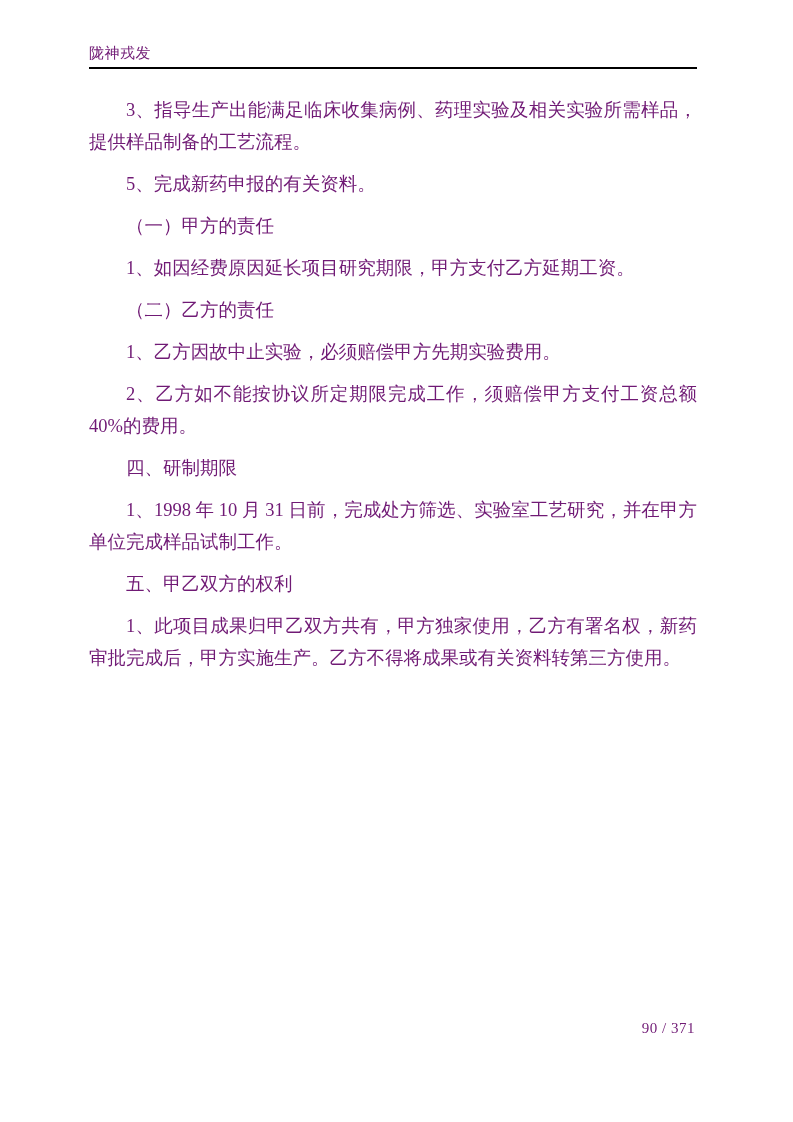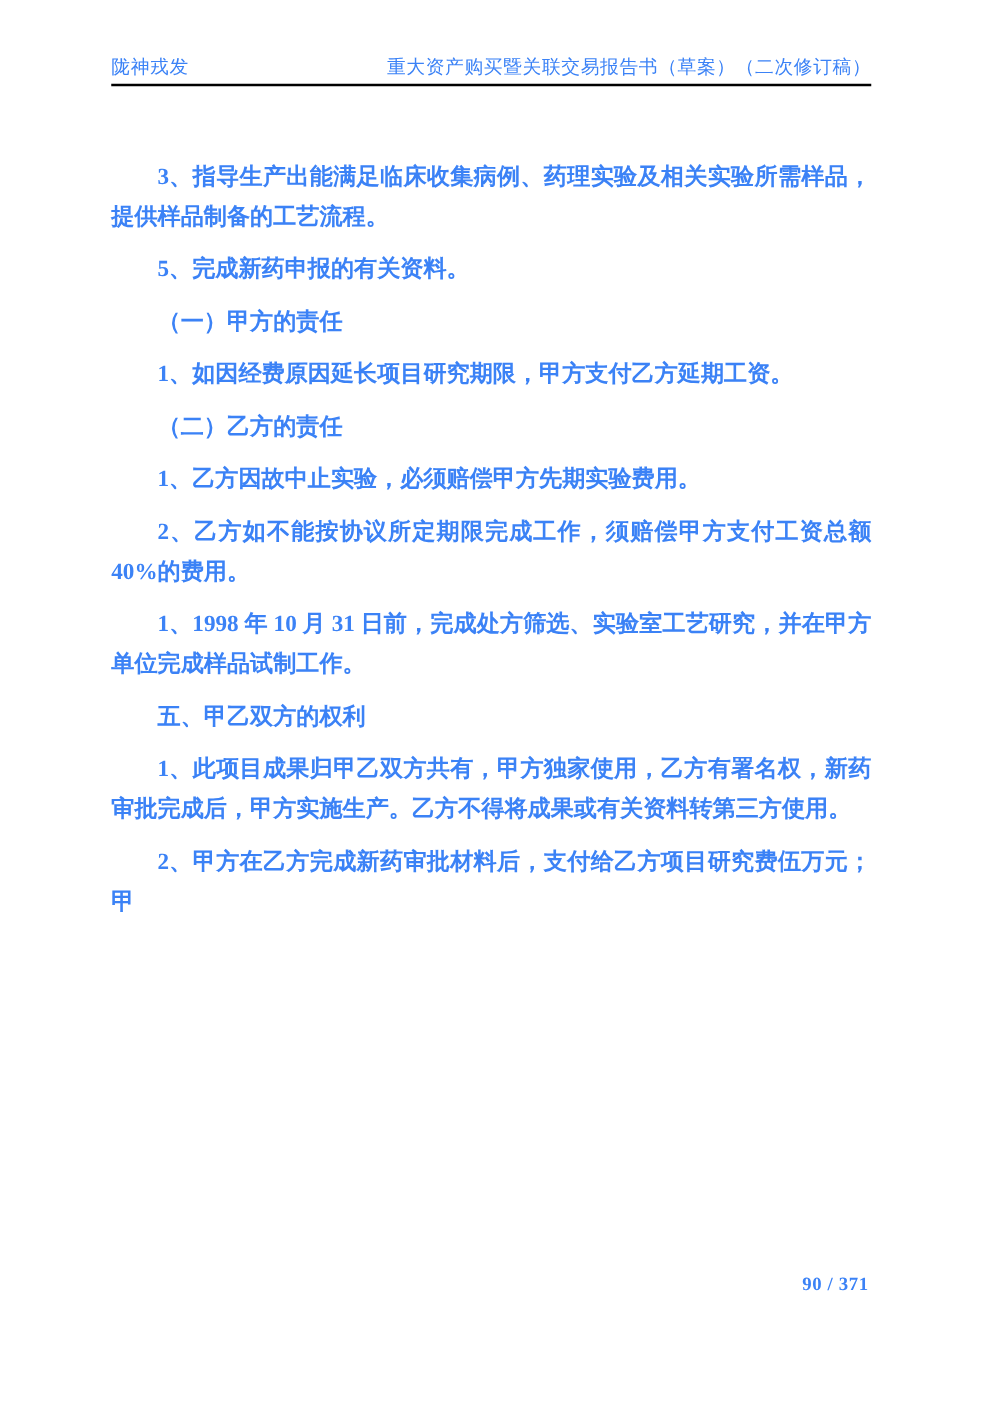--- a/index.html
+++ b/index.html
@@ -5,21 +5,21 @@
   html, body {
     margin: 0;
     padding: 0;
     background: #ffffff;
   }
   .page {
     position: relative;
     width: 793px;
     height: 1122px;
     background: #ffffff;
-    color: #3b82f6;
+    color: #701a75;
     font-family: "Liberation Serif", "DejaVu Serif", serif;
     overflow: hidden;
   }
   .header {
     position: absolute;
     left: 89px;
     right: 96px;
     top: 44px;
     display: flex;
     justify-content: space-between;
@@ -30,61 +30,59 @@
     font-weight: normal;
     letter-spacing: 0.5px;
     white-space: nowrap;
   }
   .doc-body {
     position: absolute;
     left: 89px;
     right: 96px;
     top: 94px;
     font-size: 18.5px;
-    font-weight: bold;
+    font-weight: normal;
     line-height: 32px;
-    margin-top: 32px;
   }
   .doc-body p {
     margin: 0 0 10px 0;
     text-indent: 2em;
     text-align: justify;
     text-align-last: left;
   }
   .doc-body p:last-child {
     margin-bottom: 0;
   }
   .footer {
     position: absolute;
     right: 98px;
     top: 1020px;
     font-size: 15px;
-    font-weight: bold;
+    font-weight: normal;
     letter-spacing: 0.5px;
   }
 </style>
 </head>
 <body>
 
 <div class="page">
 
   <div class="header">
     <span>陇神戎发</span>
-    <span>重大资产购买暨关联交易报告书（草案）（二次修订稿）</span>
   </div>
 
   <div class="doc-body">
     <p>3、指导生产出能满足临床收集病例、药理实验及相关实验所需样品，提供样品制备的工艺流程。</p>
     <p>5、完成新药申报的有关资料。</p>
     <p>（一）甲方的责任</p>
     <p>1、如因经费原因延长项目研究期限，甲方支付乙方延期工资。</p>
     <p>（二）乙方的责任</p>
     <p>1、乙方因故中止实验，必须赔偿甲方先期实验费用。</p>
     <p>2、乙方如不能按协议所定期限完成工作，须赔偿甲方支付工资总额 40%的费用。</p>
+    <p>四、研制期限</p>
     <p>1、1998 年 10 月 31 日前，完成处方筛选、实验室工艺研究，并在甲方单位完成样品试制工作。</p>
     <p>五、甲乙双方的权利</p>
     <p>1、此项目成果归甲乙双方共有，甲方独家使用，乙方有署名权，新药审批完成后，甲方实施生产。乙方不得将成果或有关资料转第三方使用。</p>
-    <p>2、甲方在乙方完成新药审批材料后，支付给乙方项目研究费伍万元；甲</p>
   </div>
 
   <div class="footer">90 / 371</div>
 
 </div>
 
 </body></html>

